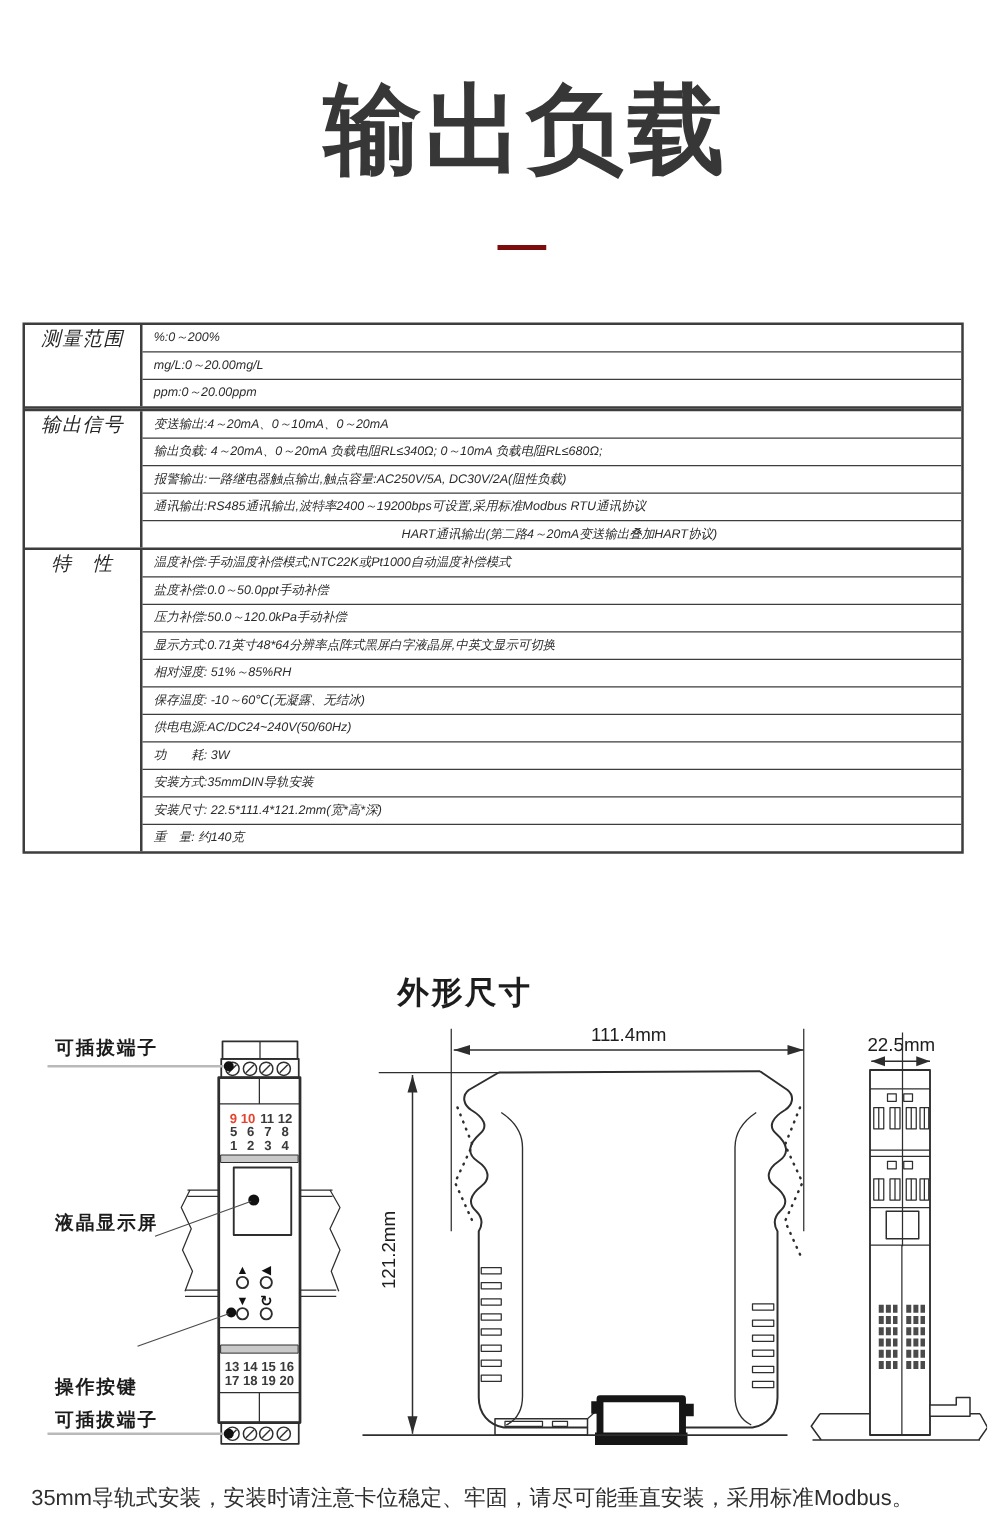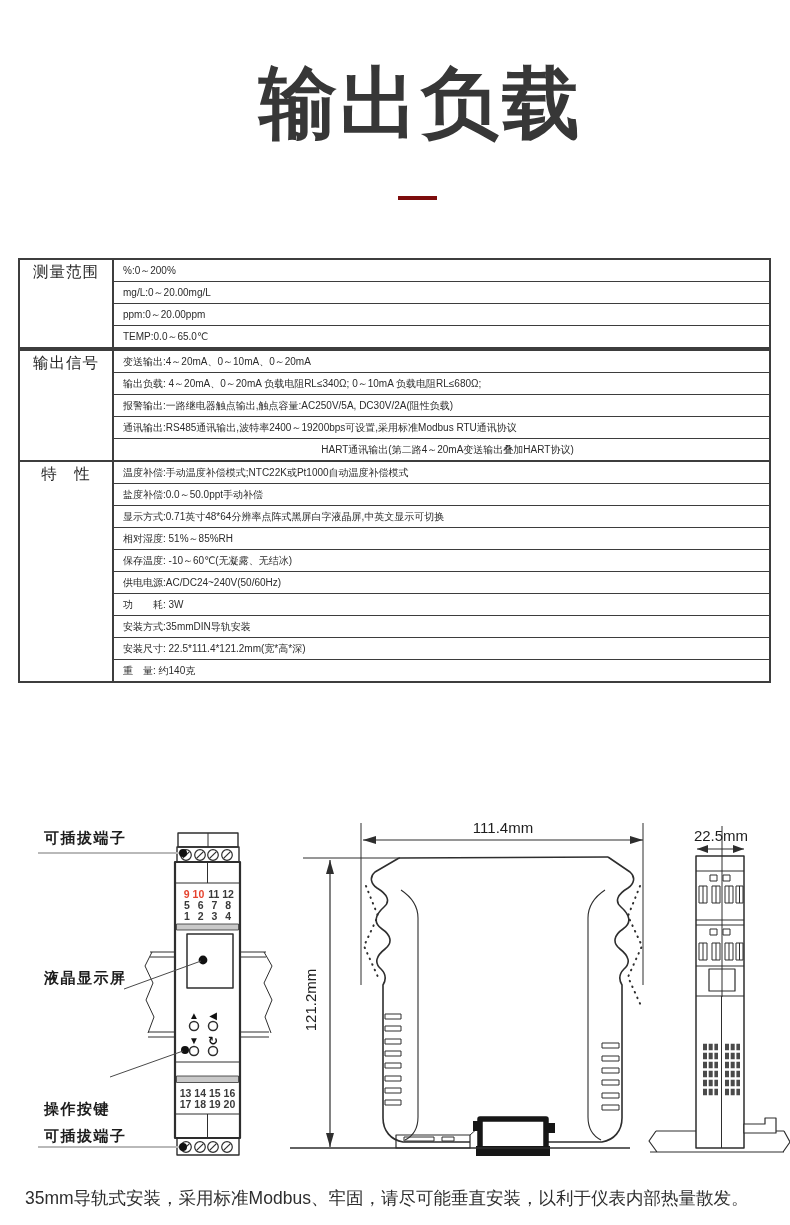--- a/index.html
+++ b/index.html
@@ -4,21 +4,21 @@
 <style>
   html,body{margin:0;padding:0;background:#ffffff;}
   .page{position:relative;width:790px;height:1225px;background:#fff;overflow:hidden;
         font-family:"Liberation Sans","DejaVu Sans",sans-serif;color:#303030;}
   
   .main-title{position:absolute;top:52px;left:0;width:100%;text-align:center;text-indent:52px;
               font-size:78px;font-weight:bold;color:#373737;letter-spacing:3px;white-space:nowrap;}
   .title-dash{position:absolute;left:398px;top:196px;width:39px;height:4px;background:#7d0d0d;}
   
   .spec-table{position:absolute;left:18px;top:258px;width:753px;border:2px solid #3d3d3d;box-sizing:border-box;background:#fff;}
-  .section{display:flex;border-top:2px solid #3d3d3d;}
+  .section{display:flex;border-top:2px solid #3d3d3d;font-style:italic;}
   .section:first-child{border-top:none;}
   .label-cell{flex:0 0 92px;width:92px;border-right:2px solid #3d3d3d;text-align:center;
               font-size:15.5px;line-height:21px;padding-top:1px;color:#262626;letter-spacing:1px;}
   .rows{flex:1;min-width:0;}
   .row{height:21px;line-height:21.5px;border-top:1px solid #3d3d3d;padding-left:9px;
        font-size:10px;white-space:nowrap;overflow:hidden;color:#2b2b2b;}
   .rows .row:first-child{border-top:none;}
   .row.center{text-align:center;padding-left:12px;}
   
   .section-heading{position:absolute;left:270px;top:777px;width:204px;text-align:center;
@@ -46,52 +46,53 @@
   <div class="main-title">输出负载</div>
   <div class="title-dash"></div>
 
   <div class="spec-table">
     <div class="section">
       <div class="label-cell">测量范围</div>
       <div class="rows">
         <div class="row">%:0～200%</div>
         <div class="row">mg/L:0～20.00mg/L</div>
         <div class="row">ppm:0～20.00ppm</div>
-        <div class="row">TEMP:0.0～65.0℃</div>
       </div>
     </div>
     <div class="section">
     </div>
     <div class="section">
       <div class="label-cell">输出信号</div>
       <div class="rows">
         <div class="row">变送输出:4～20mA、0～10mA、0～20mA</div>
         <div class="row">输出负载: 4～20mA、0～20mA 负载电阻RL≤340Ω; 0～10mA 负载电阻RL≤680Ω;</div>
         <div class="row">报警输出:一路继电器触点输出,触点容量:AC250V/5A, DC30V/2A(阻性负载)</div>
         <div class="row">通讯输出:RS485通讯输出,波特率2400～19200bps可设置,采用标准Modbus RTU通讯协议</div>
         <div class="row center">HART通讯输出(第二路4～20mA变送输出叠加HART协议)</div>
       </div>
     </div>
     <div class="section">
       <div class="label-cell">特　性</div>
       <div class="rows">
         <div class="row">温度补偿:手动温度补偿模式;NTC22K或Pt1000自动温度补偿模式</div>
         <div class="row">盐度补偿:0.0～50.0ppt手动补偿</div>
+        <div class="row">压力补偿:50.0～120.0kPa手动补偿</div>
         <div class="row">显示方式:0.71英寸48*64分辨率点阵式黑屏白字液晶屏,中英文显示可切换</div>
         <div class="row">相对湿度: 51%～85%RH</div>
         <div class="row">保存温度: -10～60℃(无凝露、无结冰)</div>
         <div class="row">供电电源:AC/DC24~240V(50/60Hz)</div>
         <div class="row">功　　耗: 3W</div>
         <div class="row">安装方式:35mmDIN导轨安装</div>
         <div class="row">安装尺寸: 22.5*111.4*121.2mm(宽*高*深)</div>
         <div class="row">重　量: 约140克</div>
       </div>
     </div>
   </div>
 
+  <div class="section-heading">外形尺寸</div>
 
   <div class="draw-label lbl-terminal-top">可插拔端子</div>
   <div class="draw-label lbl-lcd">液晶显示屏</div>
   <div class="draw-label lbl-buttons">操作按键</div>
   <div class="draw-label lbl-terminal-bottom">可插拔端子</div>
 
   <svg class="drawing-svg" viewBox="0 0 790 1225" fill="none" stroke-linejoin="round" stroke-linecap="butt">
 
     <g stroke="#2e2e2e">
 
@@ -267,14 +268,14 @@
         <path d="M703,1047 h15 M703,1056 h15 M703,1065 h15 M703,1074 h15 M703,1083 h15 M703,1092 h15"></path>
         <path d="M725,1047 h15 M725,1056 h15 M725,1065 h15 M725,1074 h15 M725,1083 h15 M725,1092 h15"></path>
       </g>
 
       <path d="M656,1131 H696 M773,1131 H784" stroke-width="1.2"></path>
       <path d="M656,1131 L649,1141 L657,1152 M650,1152 H784 M784,1131 L790,1142 L783,1152" stroke-width="1.2"></path>
       <polygon points="744,1124 765,1124 765,1118 776,1118 776,1133 744,1133" fill="#ffffff" stroke="#2e2e2e" stroke-width="1.2"></polygon>
     </g>
   </svg>
 
-  <div class="footer-note">35mm导轨式安装，采用标准Modbus、牢固，请尽可能垂直安装，以利于仪表内部热量散发。</div>
+  <div class="footer-note">35mm导轨式安装，安装时请注意卡位稳定、牢固，请尽可能垂直安装，采用标准Modbus。</div>
 </div>
 
 </body></html>

